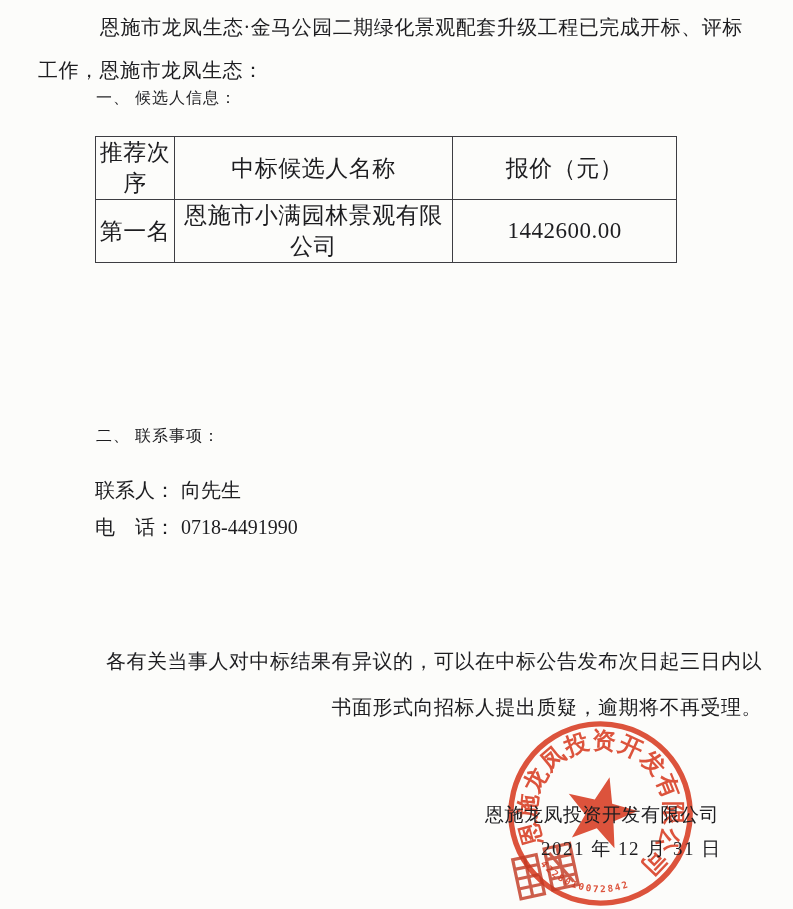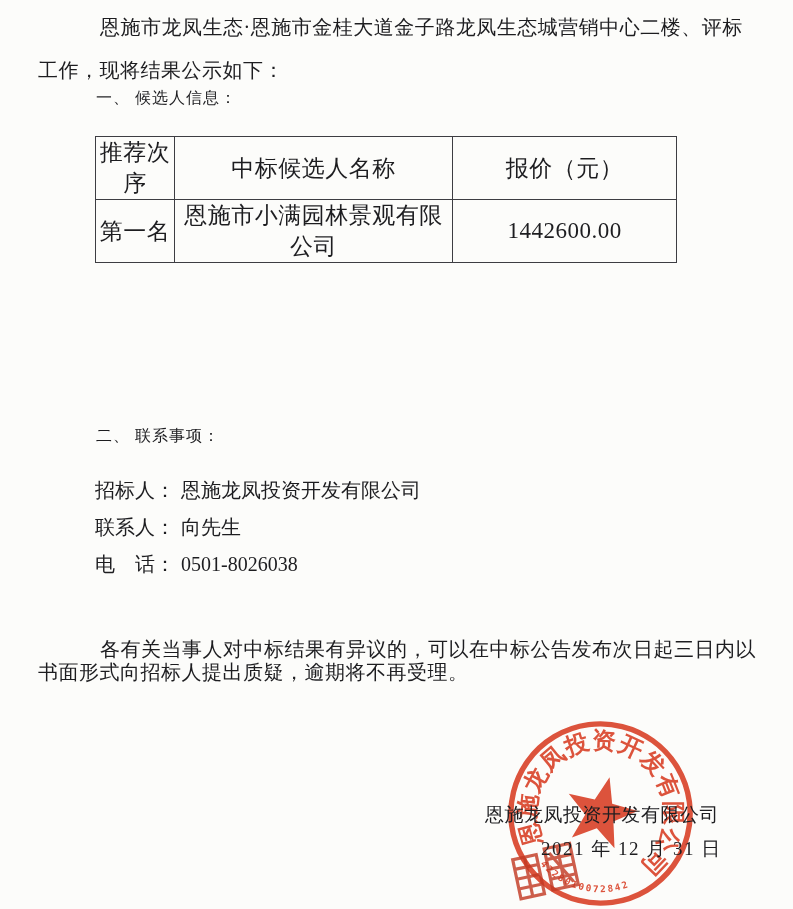--- a/index.html
+++ b/index.html
@@ -12,21 +12,21 @@
     color:#1d1d20;
     overflow:hidden;
   }
   .para {
     position:absolute; left:38px; width:724px;
     font-size:20px; line-height:43px;
     text-indent:62px; letter-spacing:0.5px;
     margin:0;
   }
   .intro { top:6px; }
-  .closing { top:638px; line-height:23px; }
+  .closing { top:638px; line-height:46px;text-align:right; }
   .sec-title {
     position:absolute; left:96px;
     font-size:16px; font-weight:normal;
     letter-spacing:1px; margin:0;
   }
   .sec1 { top:88px; }
   .sec2 { top:426px; }
   table.candidates {
     position:absolute; top:136px; left:95px;
     width:581px; border-collapse:collapse; table-layout:fixed;
@@ -61,21 +61,21 @@
     position:absolute; left:513px; top:845px;
     width:66px; height:54px; z-index:2; opacity:0.9;
     transform:rotate(-12deg);
   }
 </style>
 </head>
 <body>
 
 <div class="page">
 
-  <p class="para intro">恩施市龙凤生态·恩施市金桂大道金子路龙凤生态城营销中心二楼、评标工作，现将结果公示如下：</p>
+  <p class="para intro">恩施市龙凤生态·金马公园二期绿化景观配套升级工程已完成开标、评标工作，恩施市龙凤生态：</p>
 
   <h3 class="sec-title sec1">一、 候选人信息：</h3>
 
   <table class="candidates">
     <colgroup>
         <col class="c-rank">
         <col class="c-name">
         <col class="c-price">
       </colgroup>
     <thead>
@@ -91,27 +91,24 @@
         <td>恩施市小满园林景观有限公司</td>
         <td>1442600.00</td>
       </tr>
     </tbody>
   </table>
 
   <h3 class="sec-title sec2">二、 联系事项：</h3>
 
   <div class="contact">
     <div class="contact-line">
-      <span class="lbl">招标人：</span><span>恩施龙凤投资开发有限公司</span>
-    </div>
-    <div class="contact-line">
       <span class="lbl">联系人：</span><span>向先生</span>
     </div>
     <div class="contact-line">
-      <span class="lbl">电　话：</span><span>0501-8026038</span>
+      <span class="lbl">电　话：</span><span>0718-4491990</span>
     </div>
   </div>
 
   <p class="para closing">各有关当事人对中标结果有异议的，可以在中标公告发布次日起三日内以书面形式向招标人提出质疑，逾期将不再受理。</p>
 
   <div class="sig-company">恩施龙凤投资开发有限公司</div>
   <div class="sig-date">2021 年 12 月 31 日</div>
 
   <div class="stamp">
     <svg viewBox="0 0 200 200" width="197" height="197">

